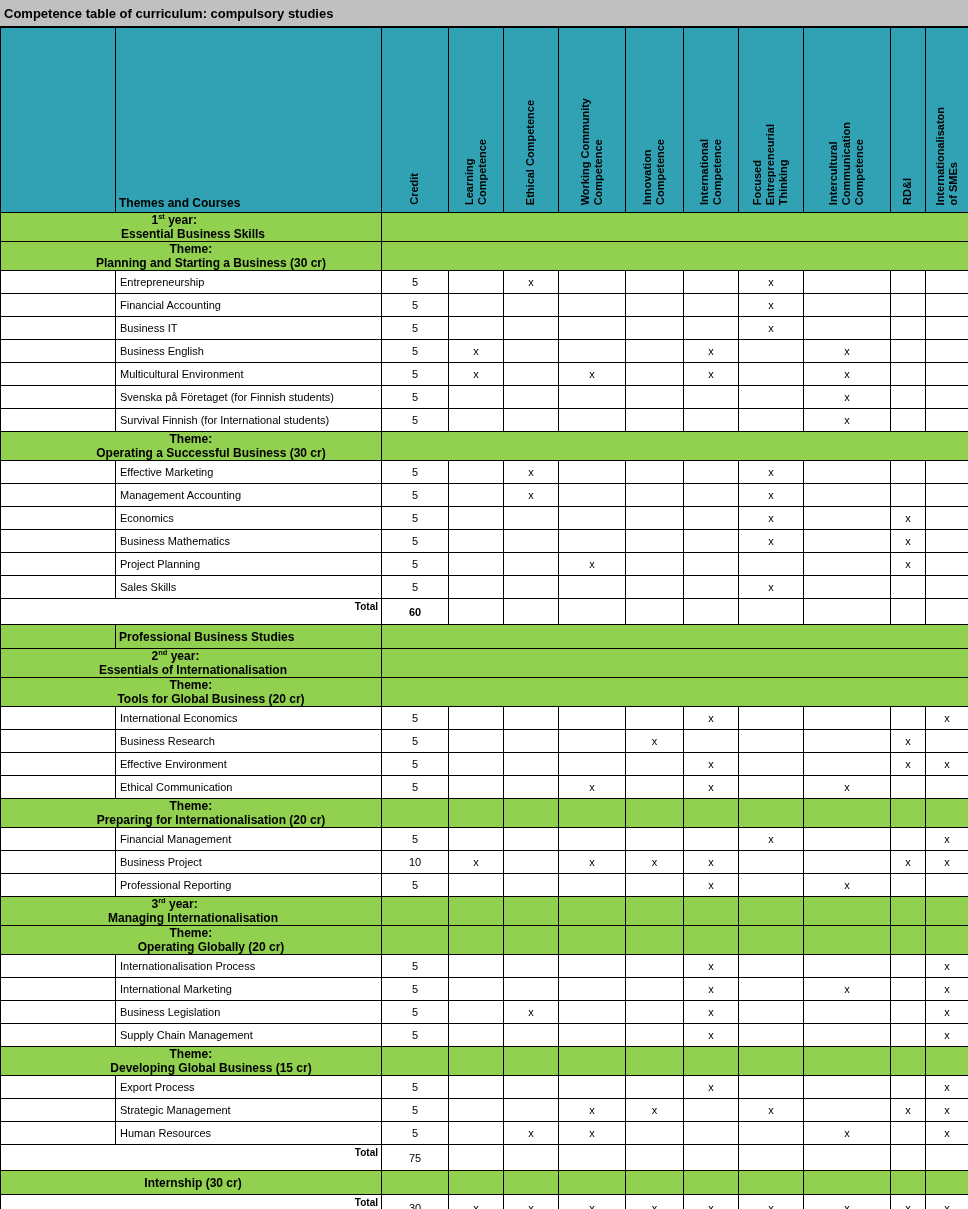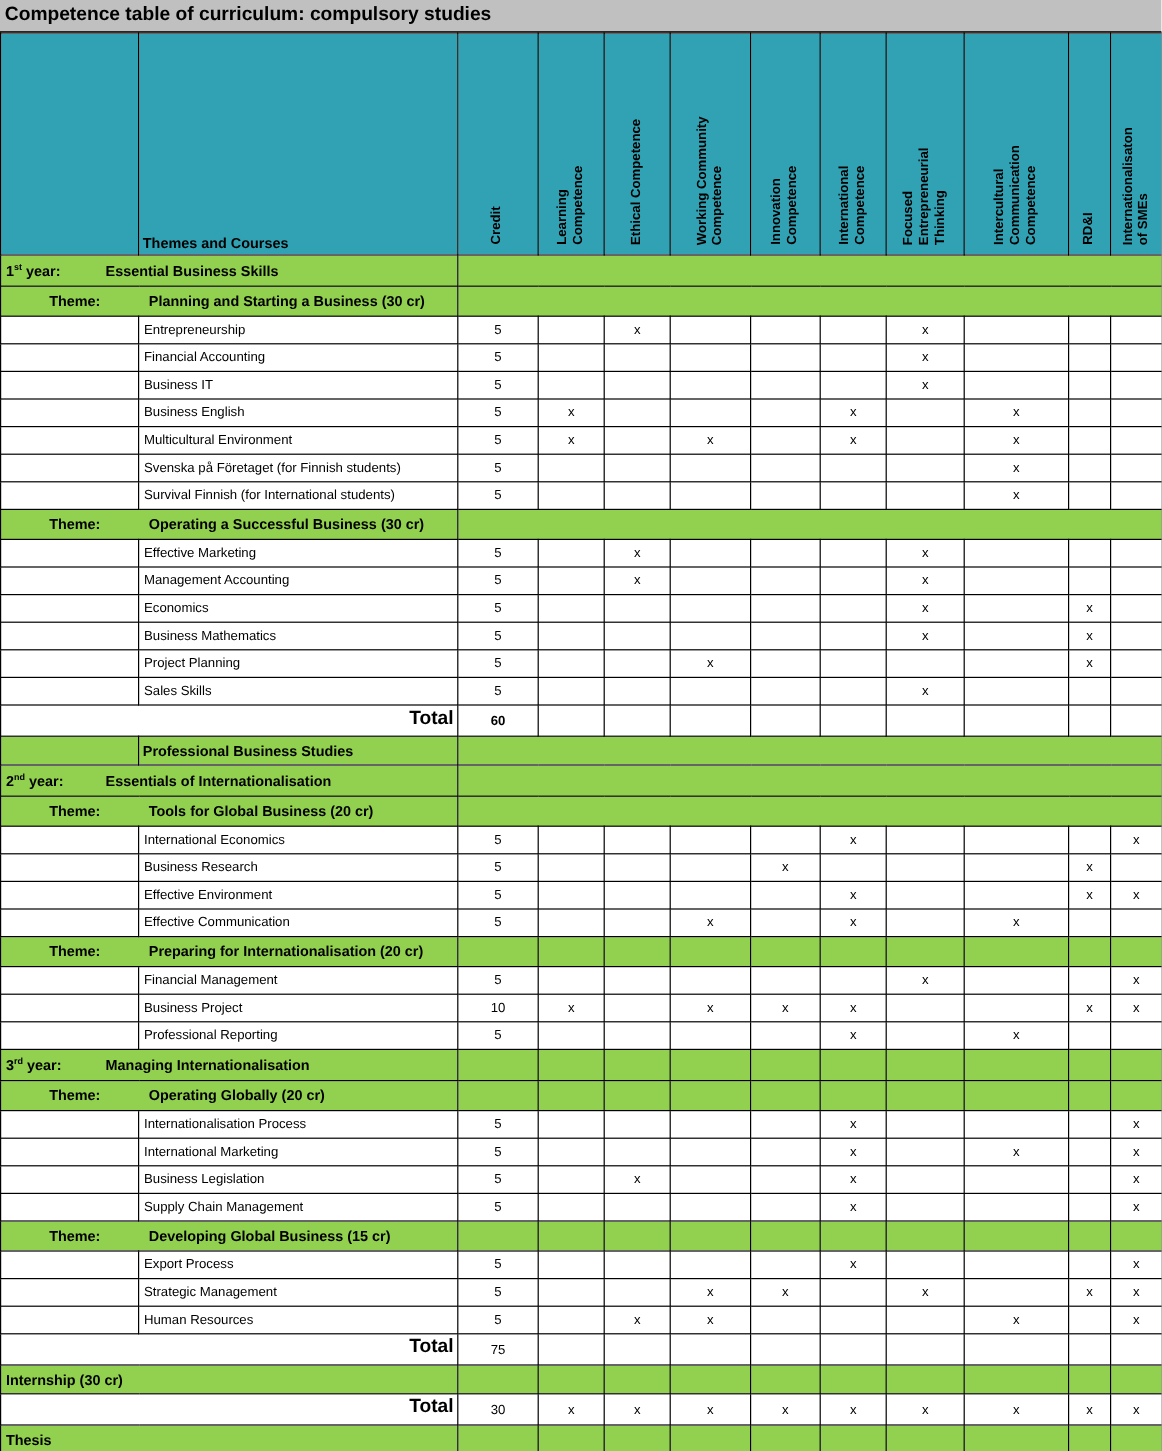--- a/index.html
+++ b/index.html
@@ -17,21 +17,21 @@
   }
   .title-bar{
     height:27px;
     background:var(--gray);
     border-bottom:1px solid var(--border);
     display:flex;
     align-items:center;
     padding-left:4px;
     box-sizing:border-box;
     font-weight:bold;
-    font-size:16px;
+    font-size:13px;
   }
   table{
     border-collapse:collapse;
     table-layout:fixed;
     width:968px;
   }
   td{
     border:1px solid var(--border);
     padding:0;
     overflow:hidden;
@@ -73,39 +73,40 @@
   tr.banner td{height:23px;}
   td.g{background:var(--green);}
   td.cl{
     font-weight:bold;
     font-size:12px;
   }
   td.cl .wrap{
     display:flex;
     align-items:center;
     padding-left:4px;
+    flex-direction:column;
   }
   .prefix{width:83px;flex:none;}
   sup{font-size:7.5px;line-height:0;}
   td.name{
     text-align:left;
     padding-left:4px;
     margin-top:40px;
   }
   td.sec-title{
     font-weight:bold;
     font-size:12px;
     text-align:left;
     padding-left:3px;
   }
   td.credit, td.mark{text-align:center;}
   td.tlabel{
     text-align:right;
     font-weight:bold;
-    font-size:16px;
+    font-size:10px;
     padding-right:3px;
     vertical-align:top;
     padding-top:2px;
   }
   td.bold{font-weight:bold;}
 </style>
 </head>
 <body>
 
 <div class="title-bar">
@@ -437,21 +438,21 @@
         <td class="mark"></td>
         <td class="mark"></td>
         <td class="mark">x</td>
         <td class="mark"></td>
         <td class="mark"></td>
         <td class="mark">x</td>
         <td class="mark">x</td>
       </tr>
       <tr class="course">
         <td></td>
-        <td class="name">Effective Communication</td>
+        <td class="name">Ethical Communication</td>
         <td class="credit">5</td>
         <td class="mark"></td>
         <td class="mark"></td>
         <td class="mark">x</td>
         <td class="mark"></td>
         <td class="mark">x</td>
         <td class="mark"></td>
         <td class="mark">x</td>
         <td class="mark"></td>
         <td class="mark"></td>

